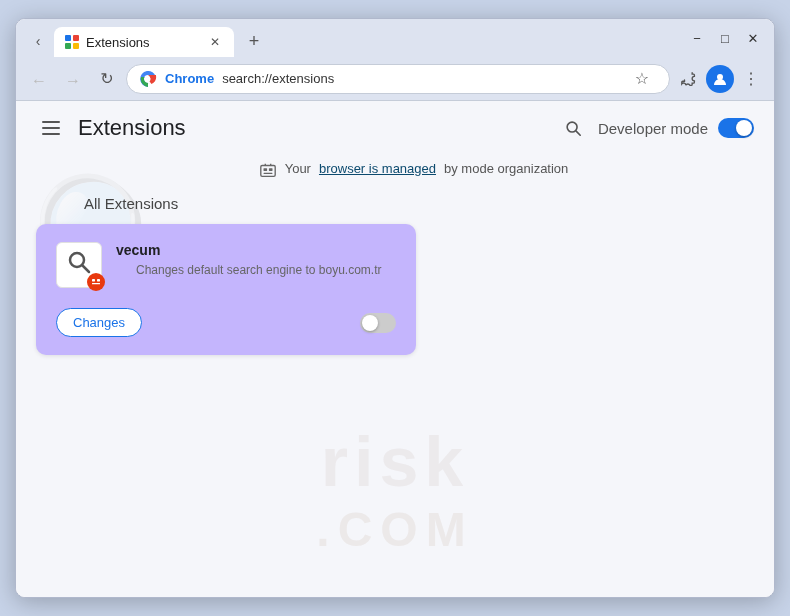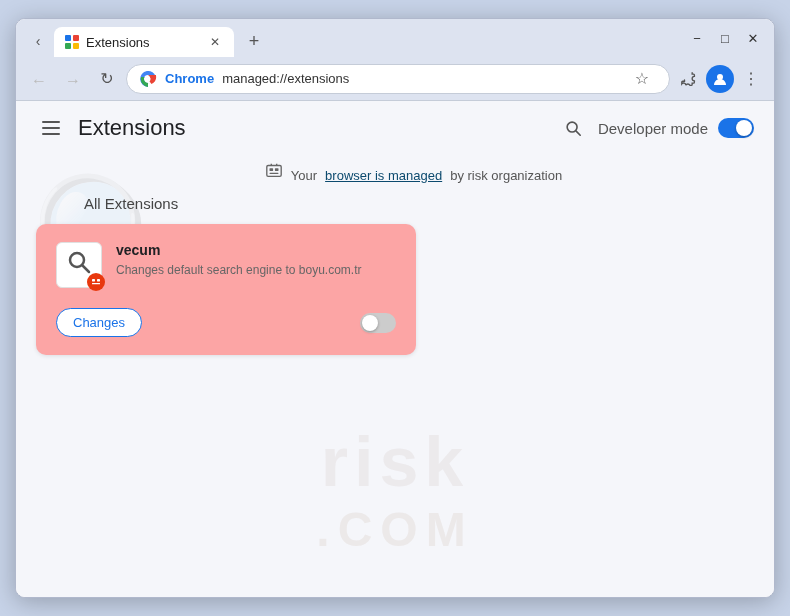--- a/index.html
+++ b/index.html
@@ -273,21 +273,21 @@
       background: #fff;
       border-radius: 50%;
       position: absolute;
       top: 2px;
       right: 2px;
       box-shadow: 0 1px 3px rgba(0,0,0,0.3);
     }
     
     .managed-notice {
       display: flex;
-      align-items: flex-end;
+      align-items: flex-start;
       justify-content: center;
       gap: 8px;
       padding: 6px 20px 12px;
       font-size: 13px;
       color: #555;
       position: relative;
       z-index: 1;
       margin-left: 37px;
     }
     .managed-icon {
@@ -307,21 +307,21 @@
     }
     .section-title {
       font-size: 15px;
       color: #444;
       font-weight: 500;
       margin-bottom: 12px;
       margin-left: 48px;
     }
     
     .extension-card {
-      background: #fca5a5;
+      background: #c4b5fd;
       border-radius: 10px;
       padding: 18px 20px;
       max-width: 380px;
       box-shadow: 0 1px 4px rgba(0,0,0,0.1);
     }
     .ext-top {
       display: flex;
       align-items: flex-start;
       gap: 14px;
       margin-bottom: 20px;
@@ -361,20 +361,21 @@
     .ext-name {
       font-size: 14px;
       font-weight: 600;
       color: #202124;
       margin-bottom: 4px;
     }
     .ext-desc {
       font-size: 12px;
       color: #666;
       line-height: 1.4;
+      margin-left: 20px;
     }
     .ext-bottom {
       display: flex;
       align-items: center;
       justify-content: space-between;
     }
     .details-btn {
       padding: 6px 16px;
       border: 1.5px solid #1a73e8;
       border-radius: 16px;
@@ -447,21 +448,21 @@
     <div class="address-bar">
 
       <svg class="chrome-logo" viewBox="0 0 18 18">
         <circle cx="9" cy="9" r="4.5" fill="#fff" stroke="#eee" stroke-width="0.5"></circle>
         <path d="M9 5a4 4 0 0 1 3.46 2H16.9A8 8 0 1 0 9 17V13a4 4 0 0 1 0-8z" fill="#4285F4"></path>
         <path d="M9 5h7.9a8 8 0 0 1-4.44 8.96L10.27 11A4 4 0 0 0 9 5z" fill="#EA4335"></path>
         <path d="M9 17V13a4 4 0 0 1-3.46-6H2.1A8 8 0 0 0 9 17z" fill="#34A853"></path>
         <circle cx="9" cy="9" r="2.5" fill="#fff"></circle>
       </svg>
       <span class="chrome-label">Chrome</span>
-      <span class="url-text">managed://extensions</span>
+      <span class="url-text">search://extensions</span>
       <div class="nav-icon-btn">☆</div>
     </div>
     <div class="nav-right">
       <div class="nav-icon-btn">
         <svg width="18" height="18" viewBox="0 0 20 20" fill="none">
           <path d="M13.5 3v1.5H15a1 1 0 0 1 1 1V7a2.5 2.5 0 0 0 0 5v1.5a1 1 0 0 1-1 1h-1.5V16a1 1 0 0 1-1 1h-1.5A2.5 2.5 0 0 0 6.5 17h0a2.5 2.5 0 0 0-4.5-1.5V13.5a1 1 0 0 1 1-1H5v-1.5" stroke="#555" stroke-width="1.5" stroke-linecap="round"></path>
         </svg>
       </div>
       <div class="profile-btn">
         <svg width="16" height="16" viewBox="0 0 16 16" fill="none">
@@ -510,21 +511,21 @@
           <rect x="2" y="5" width="16" height="12" rx="1.5" stroke="#666" stroke-width="1.5"></rect>
           <rect x="5" y="8" width="4" height="3" rx="0.5" fill="#666"></rect>
           <rect x="11" y="8" width="4" height="3" rx="0.5" fill="#666"></rect>
           <rect x="5" y="13" width="10" height="1.5" rx="0.5" fill="#666"></rect>
           <line x1="7" y1="5" x2="7" y2="3" stroke="#666" stroke-width="1.5"></line>
           <line x1="13" y1="5" x2="13" y2="3" stroke="#666" stroke-width="1.5"></line>
         </svg>
       </span>
       <span>Your</span>
       <a class="managed-link">browser is managed</a>
-      <span>by risk organization</span>
+      <span>by mode organization</span>
     </div>
 
     <div class="extensions-section">
       <div class="section-title">All Extensions</div>
 
       <div class="extension-card">
         <div class="ext-top">
           <div class="ext-icon">
             <span class="ext-icon-main">
               <svg width="28" height="28" viewBox="0 0 28 28" fill="none">

